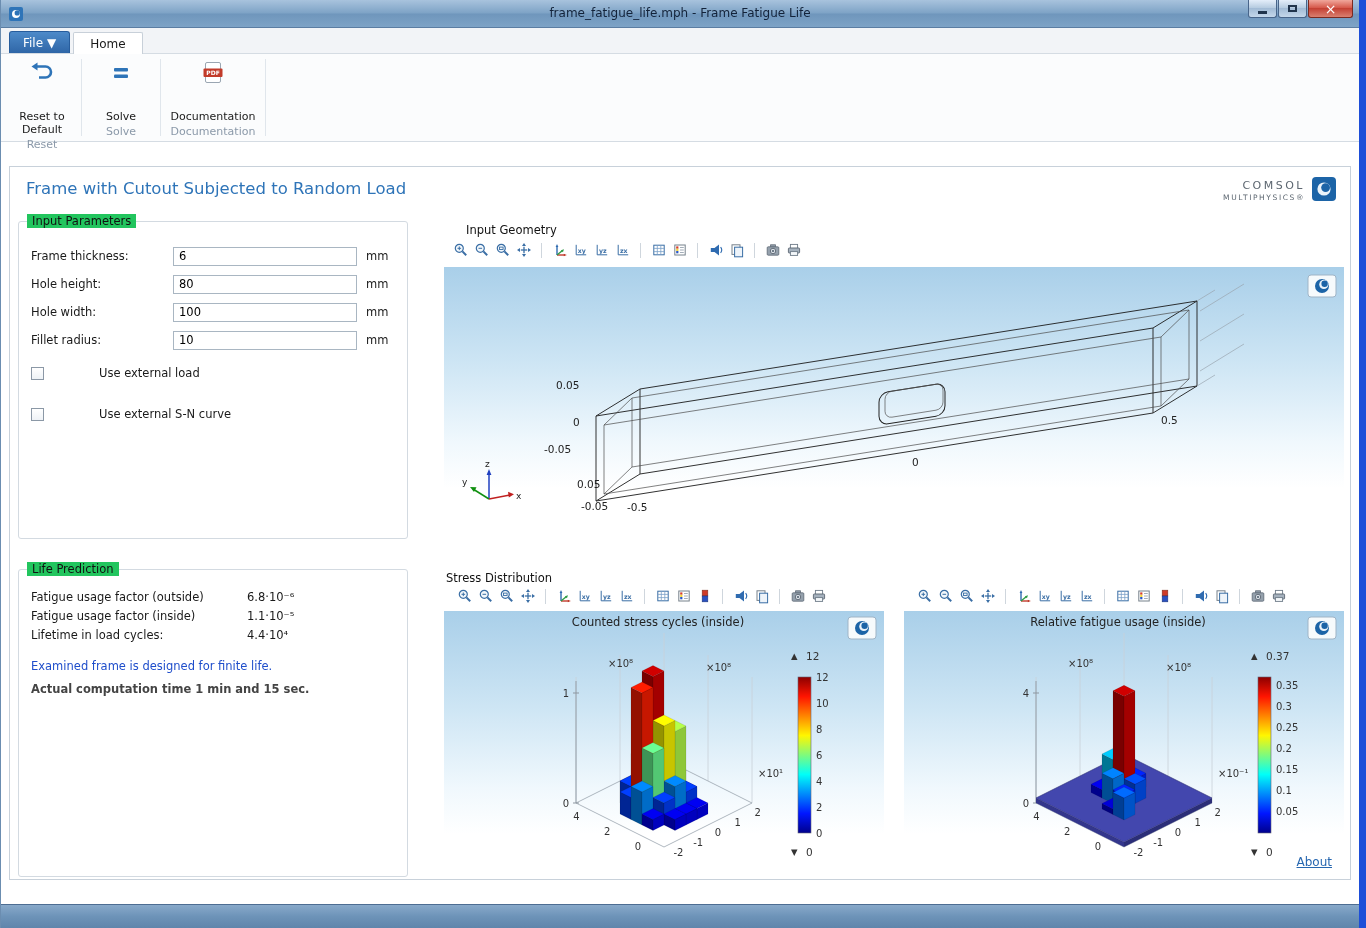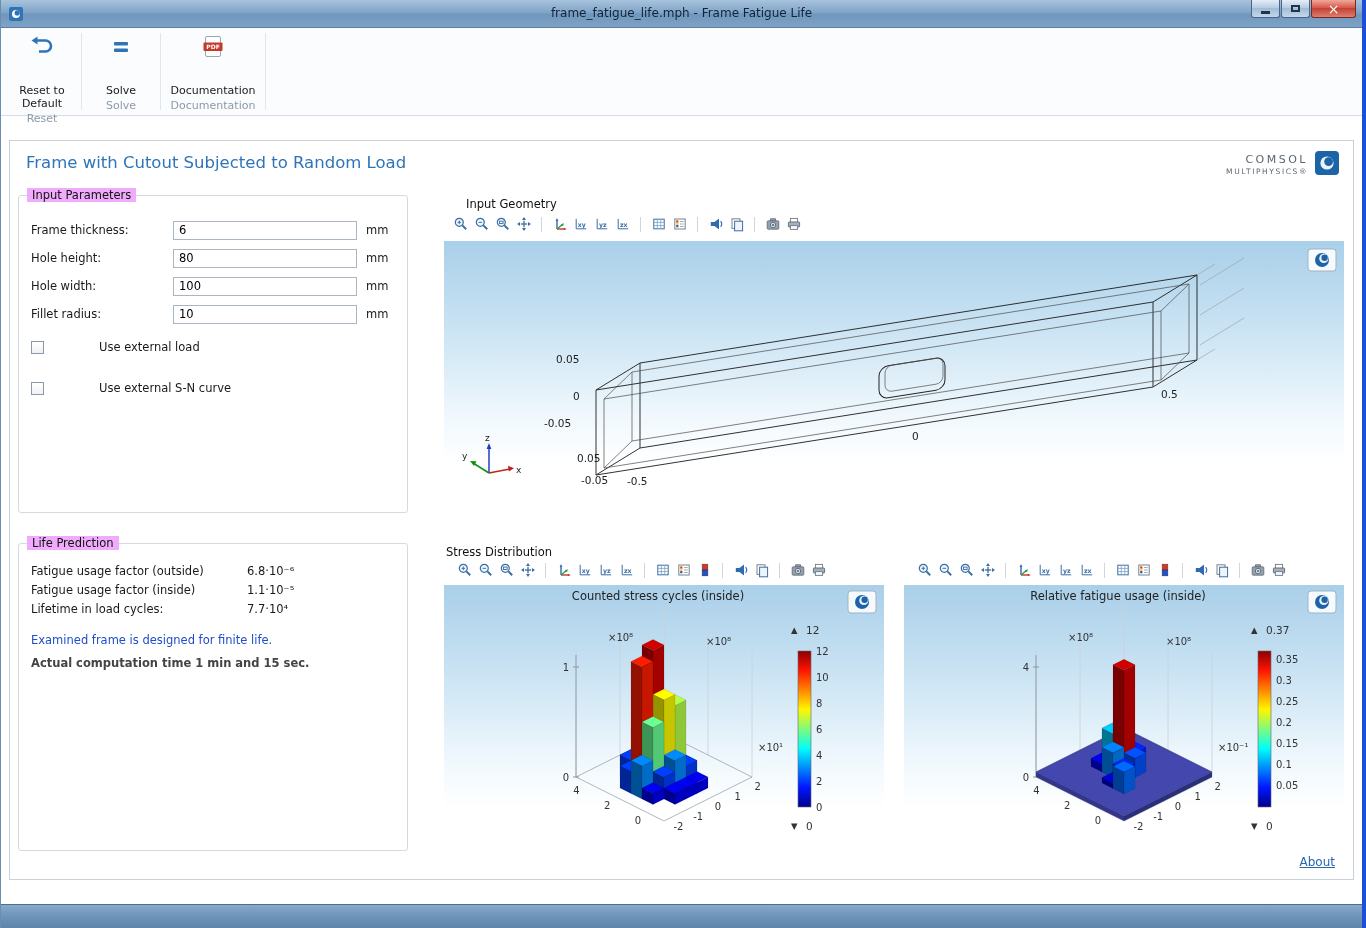--- a/index.html
+++ b/index.html
@@ -3,21 +3,21 @@
 <meta charset="utf-8">
 <style>
   * { box-sizing: border-box; }
   html,body { margin:0; padding:0; }
   body {
     width:1366px; height:928px; overflow:hidden;
     font-family:"DejaVu Sans","Liberation Sans",sans-serif;
     background:#fff; font-size:12px; color:#1a1a1a;
   }
   .window { width:100%; height:100%; display:flex; flex-direction:column;
-    border-left:1px solid #6b8db0; border-right:4px solid #1d4ed8; }
+    border-left:1px solid #6b8db0; border-right:7px solid #1d4ed8; }
 
   
   .titlebar { height:28px; flex:0 0 28px; position:relative;
     background:linear-gradient(#a8c3dd, #7ea3c6 48%, #6f96bc 52%, #7ea3c6);
     border-bottom:1px solid #5b7da2; }
   .app-icon { position:absolute; left:7px; top:6px; width:16px; height:16px; }
   .win-title { position:absolute; left:0; right:0; top:6px; text-align:center;
     font-size:12px; color:#13233a; }
   .win-btns { position:absolute; right:6px; top:0; display:flex; }
   .wbtn { width:29px; height:18px; margin-left:1px;
@@ -54,21 +54,21 @@
   .page-title { position:absolute; left:16px; top:12px; font-size:16.5px; color:#2e74b8; }
   .brand { position:absolute; right:14px; top:10px; display:flex; align-items:center; }
   .brand-text { text-align:right; color:#5c6670; margin-right:7px; }
   .brand-l1 { font-size:11px; letter-spacing:2.5px; }
   .brand-l2 { font-size:7.5px; letter-spacing:1.6px; margin-top:1px; }
 
   .fieldset { position:absolute; left:8px; width:390px;
     border:1px solid #d3dae1; border-radius:3px; }
   #fs-params { top:54px; height:318px; }
   #fs-life   { top:402px; height:308px; }
-  .legend { position:absolute; top:-8px; left:8px; background:#f0abfc; padding:0 5px;
+  .legend { position:absolute; top:-8px; left:8px; background:#22c55e; padding:0 5px;
     font-size:11.5px; color:#111; white-space:nowrap; }
   .fs-inner { padding:20px 12px 0; }
   .prow { display:flex; align-items:center; height:28px; }
   .plabel { flex:0 0 142px; font-size:11.5px; }
   .field { width:184px; height:19px; border:1px solid #a9b6c2; font-size:11.5px;
     padding:0 5px; font-family:inherit; background:#fff; }
   .unit { margin-left:9px; font-size:11.5px; }
   .cbrow { display:flex; align-items:center; margin-top:12px;gap:48px; }
   .cbrow.second { margin-top:27px; }
   .cb { width:13px; height:13px; border:1px solid #8b98a6;
@@ -124,20 +124,24 @@
       <span class="wbtn">
           <span class="glyph-min"></span>
         </span>
       <span class="wbtn">
           <span class="glyph-max"></span>
         </span>
       <span class="wbtn close">×</span>
     </span>
   </div>
 
+  <div class="tabs-row">
+    <div class="file-btn">File ▼</div>
+    <div class="tab">Home</div>
+  </div>
 
   <div class="ribbon-body">
     <div class="rgroup">
       <div class="rbtn">
         <span>
           <svg width="26" height="26" viewBox="0 0 26 26">
               <path d="M8 6.5 H16.5 A5.5 5.5 0 0 1 16.5 17.5 H10" fill="none" stroke="#2e74b8" stroke-width="2.6"></path>
               <polygon points="8.5,2.5 2.5,6.5 8.5,10.5" fill="#2e74b8"></polygon>
             </svg>
         </span>
@@ -234,21 +238,21 @@
         <div class="lrow">
           <span class="llabel">Fatigue usage factor (outside)</span>
           <span class="lvalue">6.8·10⁻⁶</span>
         </div>
         <div class="lrow">
           <span class="llabel">Fatigue usage factor (inside)</span>
           <span class="lvalue">1.1·10⁻⁵</span>
         </div>
         <div class="lrow">
           <span class="llabel">Lifetime in load cycles:</span>
-          <span class="lvalue">7.7·10⁴</span>
+          <span class="lvalue">4.4·10⁴</span>
         </div>
         <div class="note">Examined frame is designed for finite life.</div>
         <div class="time">Actual computation time 1 min and 15 sec.</div>
       </div>
     </div>
 
     <div class="sec-label" id="geo-label">Input Geometry</div>
     <div class="gtoolbar" id="geo-toolbar">
         <span class="tbtn">
           <svg width="16" height="16" viewBox="0 0 16 16">

